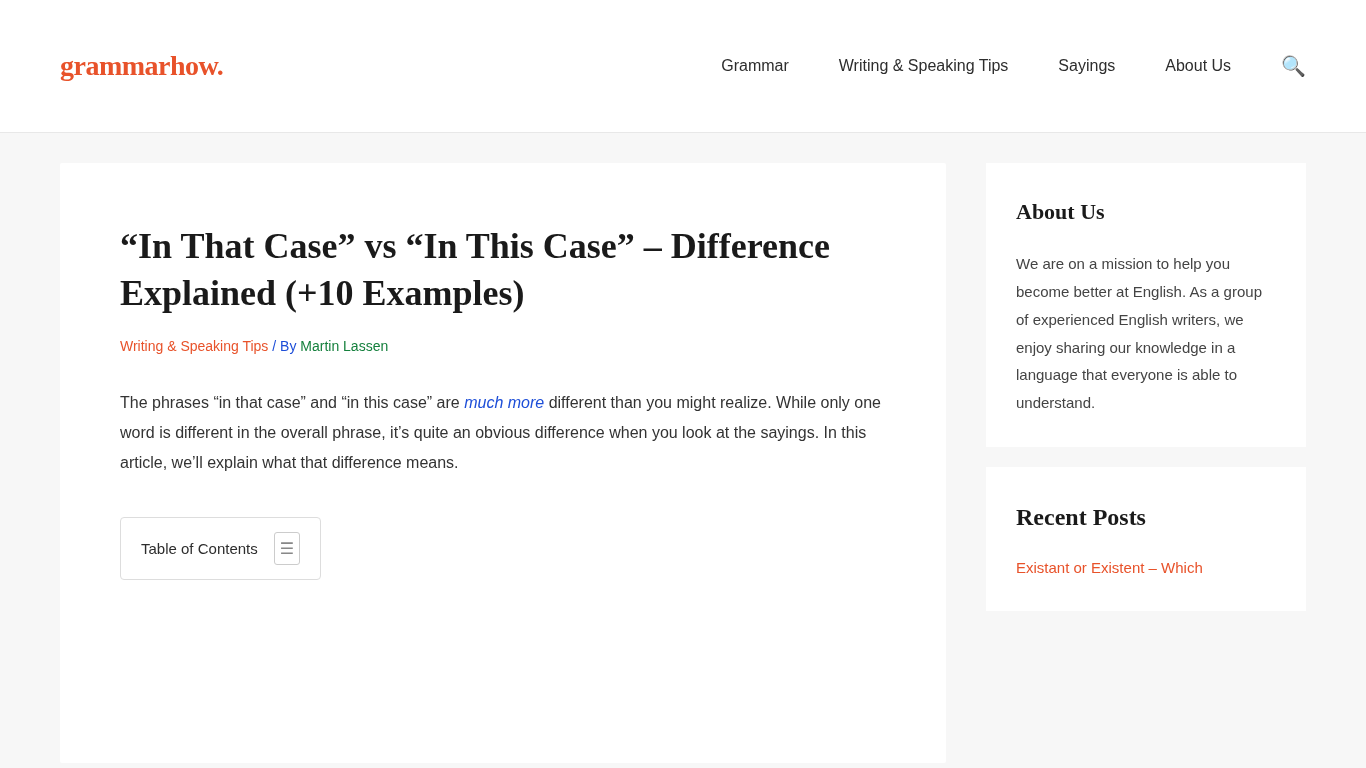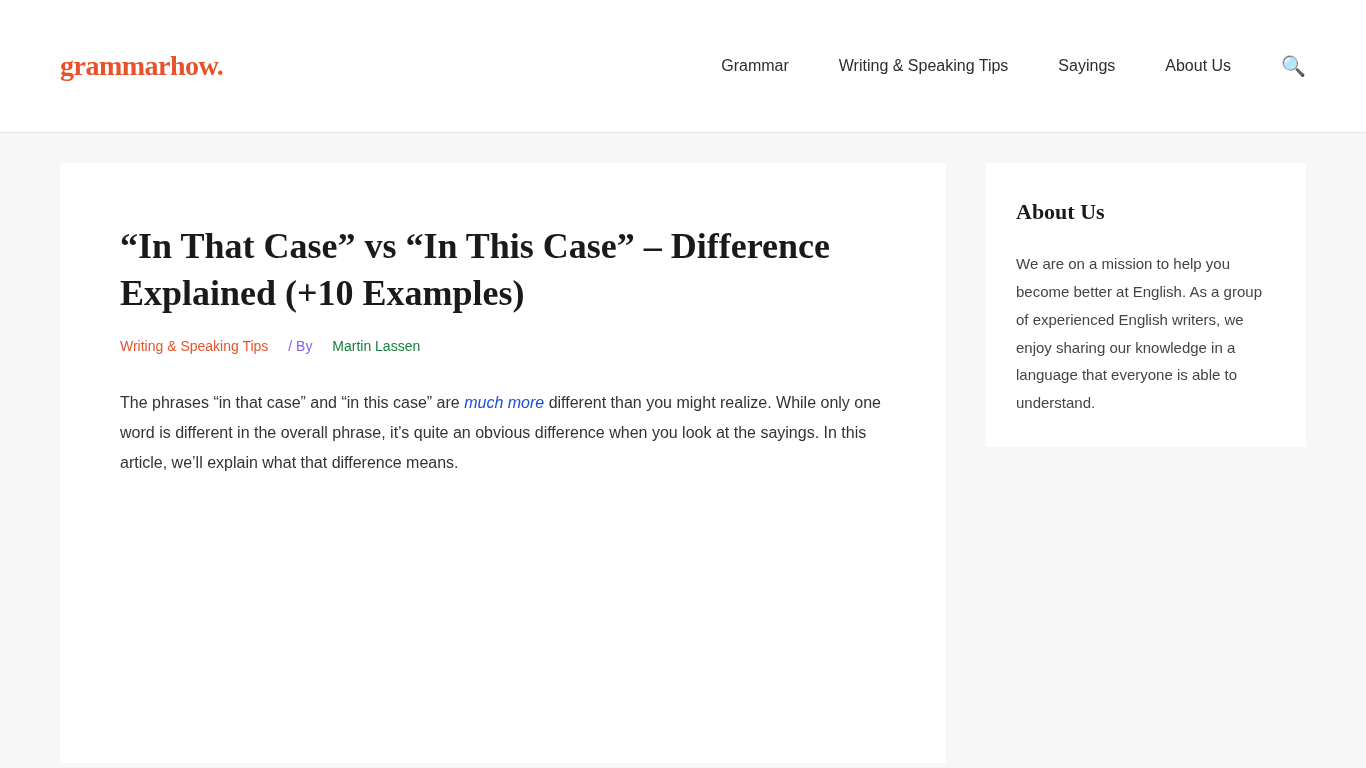--- a/index.html
+++ b/index.html
@@ -99,22 +99,22 @@
       font-family: Arial, sans-serif;
       font-size: 14px;
     }
 
     .article-meta a {
       color: #e8522a;
       text-decoration: none;
     }
 
     .article-meta .separator {
-      color: #8b5cf6;
-      margin: 0 16px;
+      color: #1d4ed8;
+      margin: 0 0;
     }
 
     .article-meta .author {
       color: #15803d;
     }
 
     .article-body {
       font-family: Arial, sans-serif;
       font-size: 16px;
       line-height: 1.85;
@@ -225,24 +225,32 @@
       <div class="article-meta">
         <a href="#">Writing &amp; Speaking Tips</a>
         <span class="separator">/ By</span>
         <span class="author">Martin Lassen</span>
       </div>
 
       <p class="article-body">
         <span>The phrases “in that case” and “in this case” are </span><a class="highlight" href="#">much more</a><span> different than you might realize. While only one word is different in the overall phrase, it’s quite an obvious difference when you look at the sayings. In this article, we’ll explain what that difference means.</span>
       </p>
 
+      <div class="toc-box">
+        <span class="toc-label">Table of Contents</span>
+        <span class="toc-icon">☰</span>
+      </div>
     </main>
 
     <aside class="sidebar">
       <div class="sidebar-section">
         <h2 class="sidebar-about-title">About Us</h2>
         <p class="sidebar-about-text">We are on a mission to help you become better at English. As a group of experienced English writers, we enjoy sharing our knowledge in a language that everyone is able to understand.</p>
       </div>
 
+      <div class="sidebar-section">
+        <h2 class="sidebar-recent-title">Recent Posts</h2>
+        <a class="sidebar-recent-link" href="#">Existant or Existent – Which</a>
+      </div>
     </aside>
 
   </div>
 </div>
 
 </body></html>

